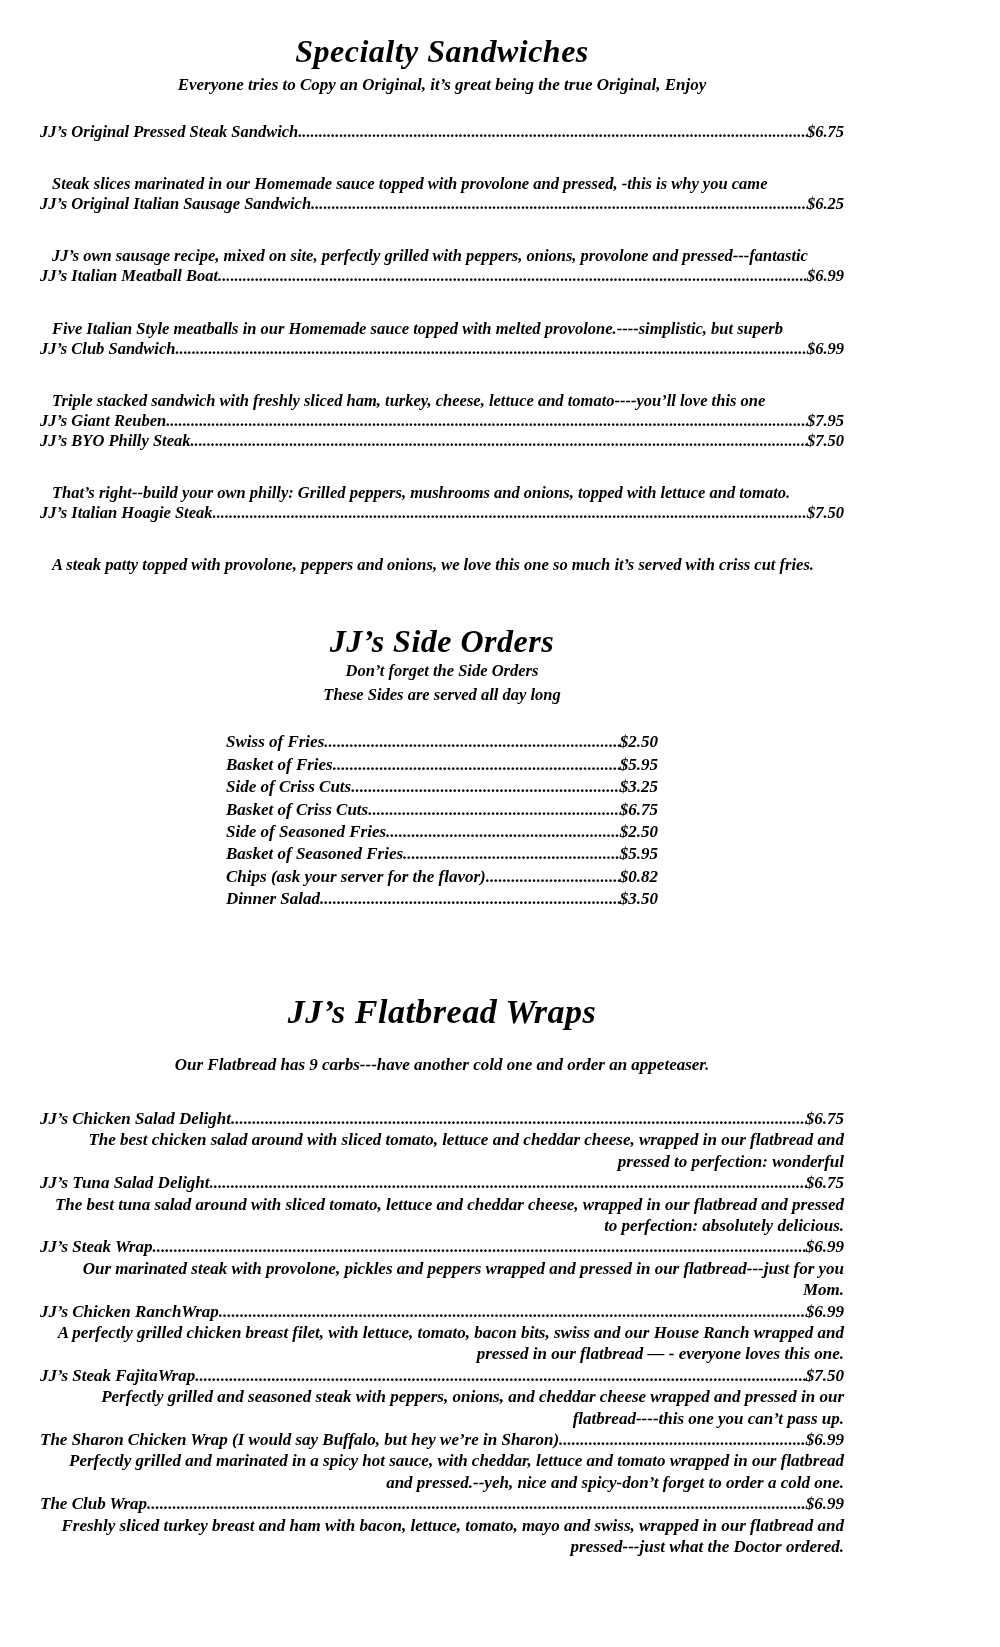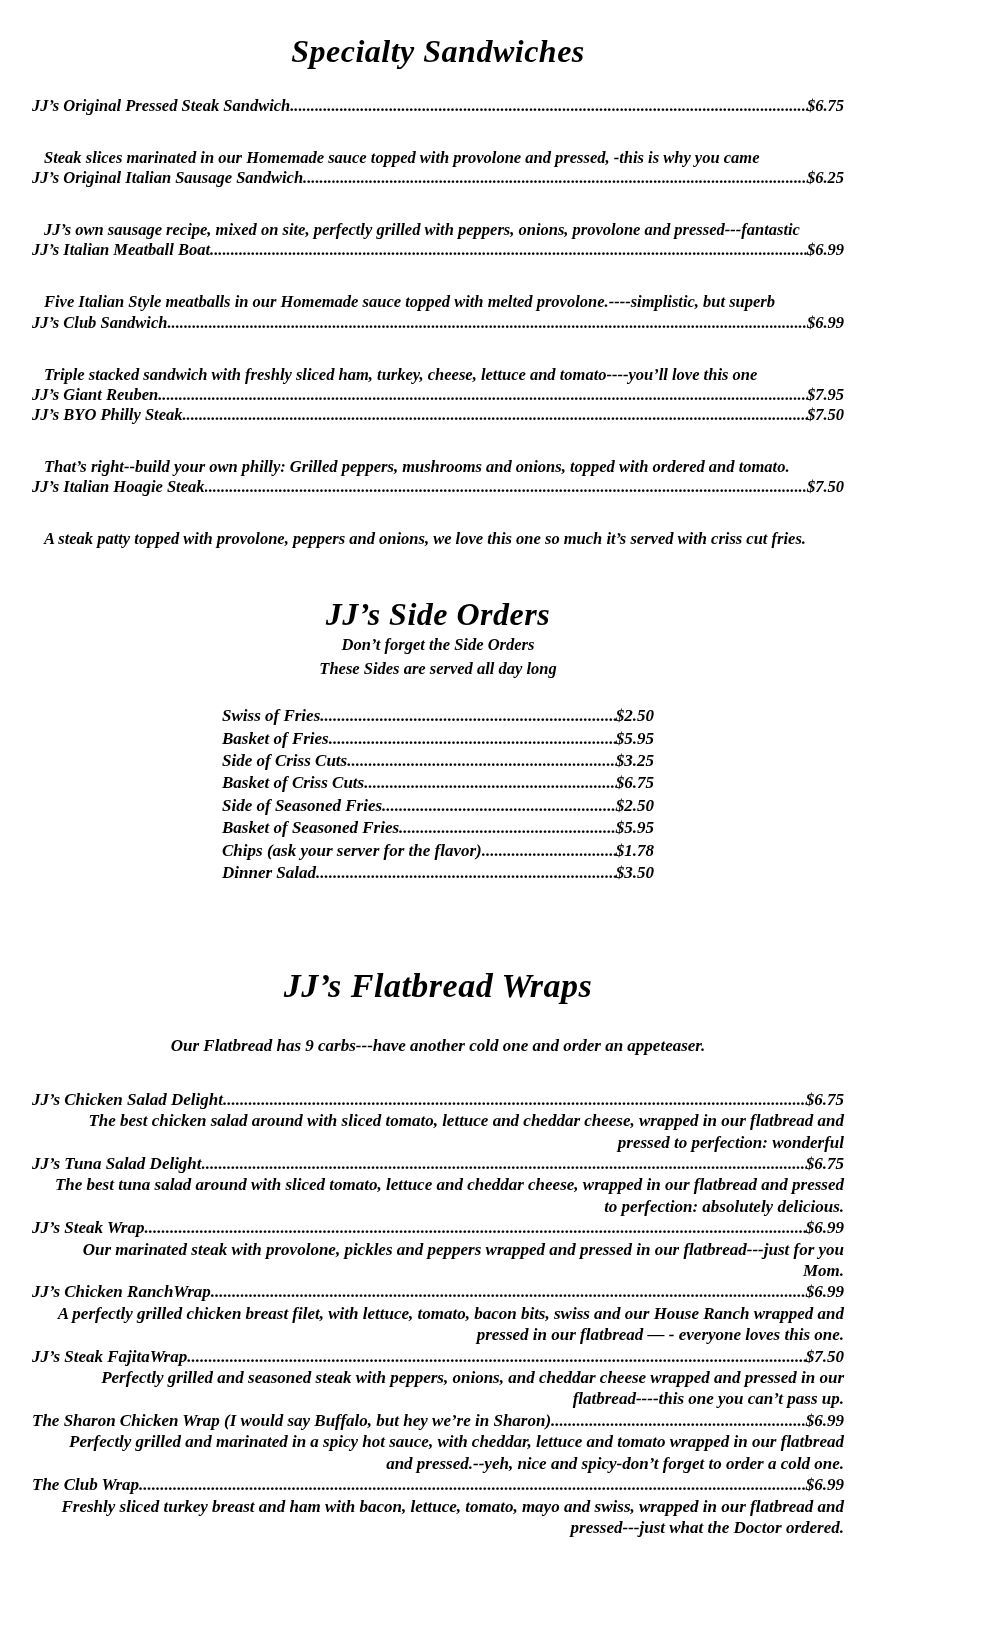--- a/index.html
+++ b/index.html
@@ -9,21 +9,21 @@
     height: 1647px;
     overflow: hidden;
     color: #000000;
     font-family: "Liberation Serif", "DejaVu Serif", serif;
     font-weight: bold;
     font-style: italic;
   }
   .page {
     width: 924px;
     height: 1647px;
-    padding: 34px 80px 40px 32px;
+    padding: 34px 80px 40px 40px;
     background: #ffffff;
   }
   
   .sec-title   { text-align: center; font-size: 32px; line-height: 1.12; letter-spacing: 0.5px; }
   .sec-sub     { text-align: center; font-size: 17px; line-height: 1.3; margin-top: 4px; }
   .sec-sub2    { text-align: center; font-size: 16.5px; line-height: 1.45; }
   
   .row   { display: flex; align-items: baseline; }
   .nm    { white-space: nowrap; flex: 0 0 auto; font-family: Liberation Serif, serif; }
   .pr    { white-space: nowrap; flex: 0 0 auto; }
@@ -38,31 +38,32 @@
   .sides-block { margin-top: 48px; }
   .sides-list {
     width: 432px;
     margin: 24px auto 0 auto;
     font-size: 17px;
     line-height: 1.32;
   }
   
   .wraps-block { margin-top: 82px; }
   .wraps-block .sec-title { font-size: 34px; }
-  .wraps-block .sec-sub   { margin-top: 30px; }
+  .wraps-block .sec-sub   { margin-top: 23px; }
   .wraps-list { margin-top: 32px; font-size: 17px; line-height: 1.26; }
   .wraps-list .desc { text-indent: 7px; text-align: right; }
 </style>
 </head>
 <body>
 
 <div class="page">
 
   <div class="sand-block">
     <h1 class="sec-title">Specialty Sandwiches</h1>
+    <div class="sec-sub">Everyone tries to Copy an Original, it’s great being the true Original, Enjoy</div>
 
     <div class="sand-list">
 
       <div class="item">
         <div class="row">
           <span class="nm">JJ’s Original Pressed Steak Sandwich</span>
             <span class="dots"></span>
             <span class="pr">$6.75</span>
         </div>
         <p class="desc">Steak slices marinated in our Homemade sauce topped with provolone and pressed, -this is why you came</p>
@@ -102,21 +103,21 @@
             <span class="pr">$7.95</span>
         </div>
       </div>
 
       <div class="item">
         <div class="row">
           <span class="nm">JJ’s BYO Philly Steak</span>
             <span class="dots"></span>
             <span class="pr">$7.50</span>
         </div>
-        <p class="desc">That’s right--build your own philly: Grilled peppers, mushrooms and onions, topped with ordered and tomato.</p>
+        <p class="desc">That’s right--build your own philly: Grilled peppers, mushrooms and onions, topped with lettuce and tomato.</p>
       </div>
 
       <div class="item">
         <div class="row">
           <span class="nm">JJ’s Italian Hoagie Steak</span>
             <span class="dots"></span>
             <span class="pr">$7.50</span>
         </div>
         <p class="desc">A steak patty topped with provolone, peppers and onions, we love this one so much it’s served with criss cut fries.</p>
       </div>
@@ -156,21 +157,21 @@
           <span class="pr">$2.50</span>
       </div>
       <div class="row">
         <span class="nm">Basket of Seasoned Fries</span>
           <span class="dots"></span>
           <span class="pr">$5.95</span>
       </div>
       <div class="row">
         <span class="nm">Chips (ask your server for the flavor)</span>
           <span class="dots"></span>
-          <span class="pr">$1.78</span>
+          <span class="pr">$0.82</span>
       </div>
       <div class="row">
         <span class="nm">Dinner Salad</span>
           <span class="dots"></span>
           <span class="pr">$3.50</span>
       </div>
     </div>
   </div>
 
   <div class="wraps-block">

